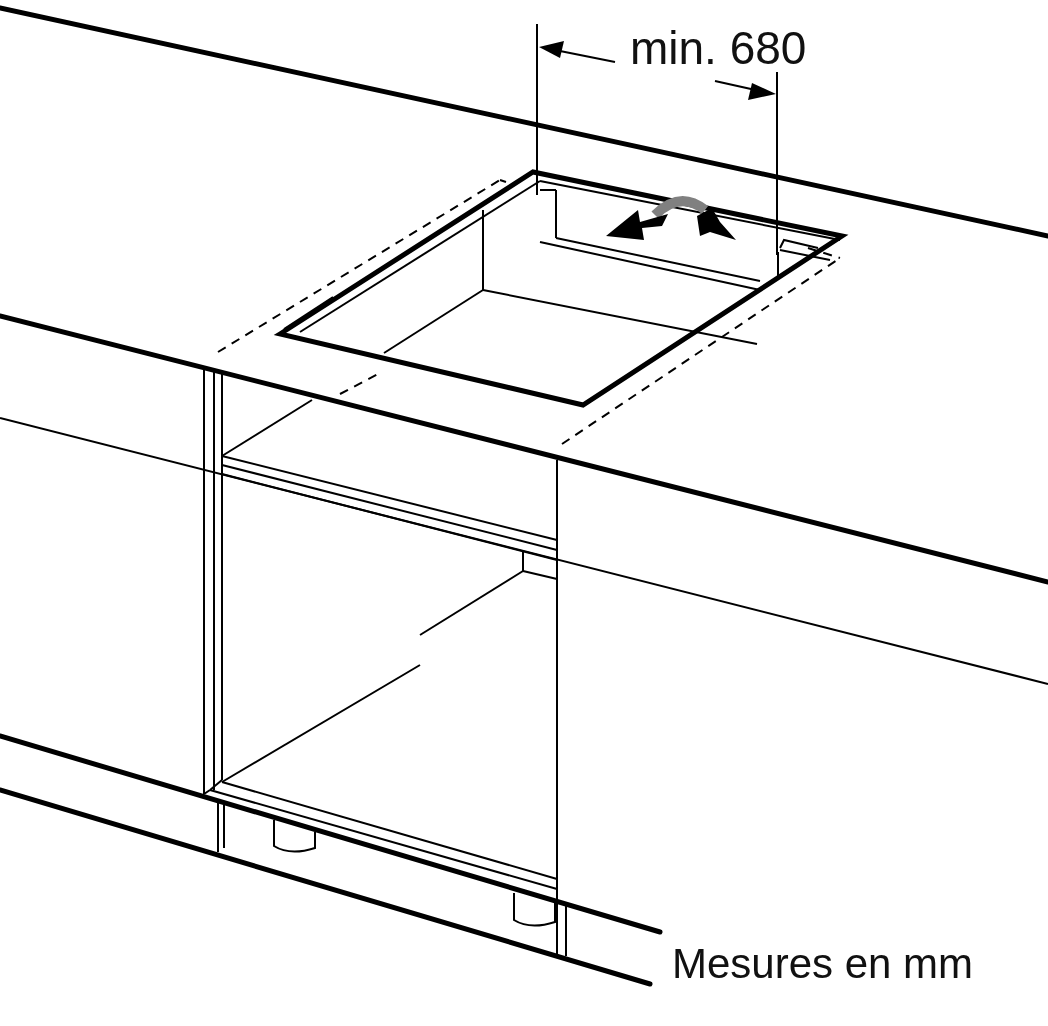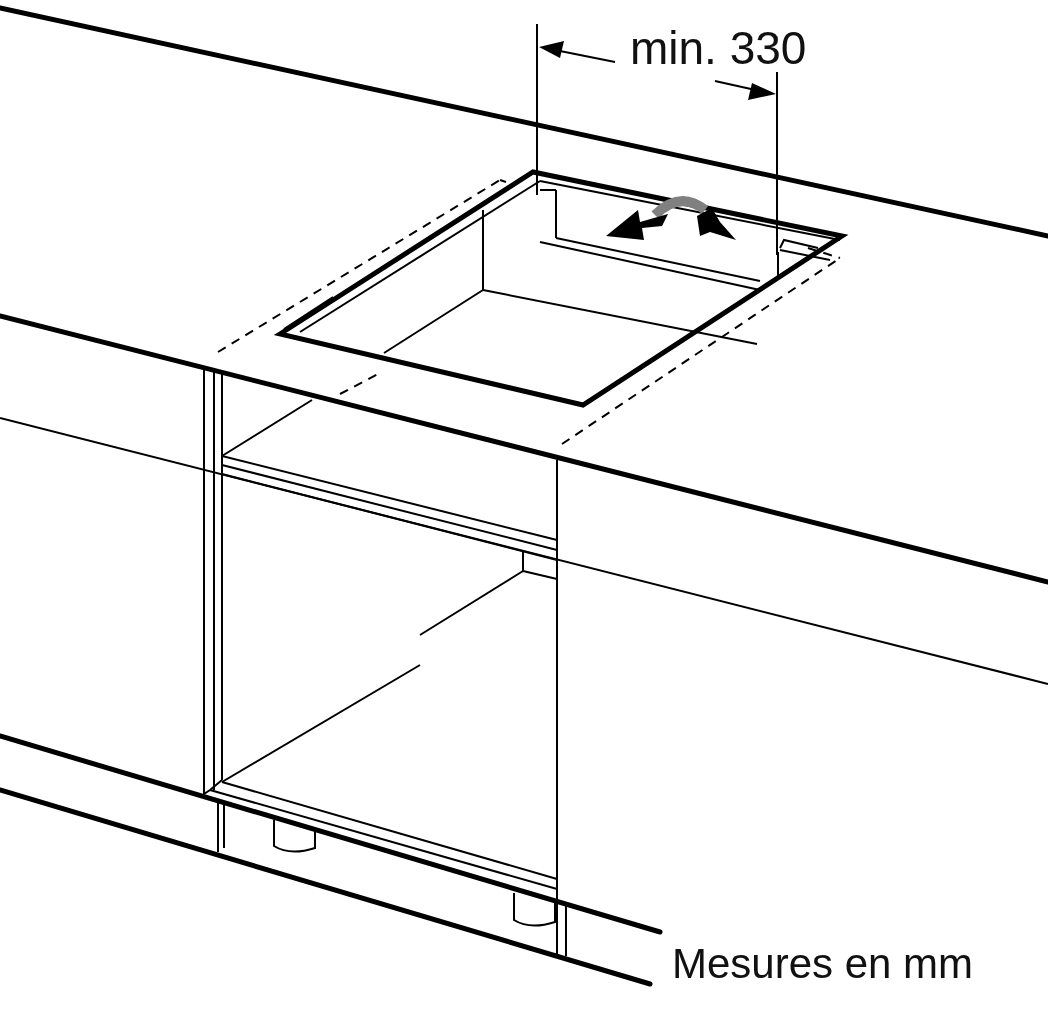--- a/index.html
+++ b/index.html
@@ -102,14 +102,14 @@
     <line class="thin" x1="224" y1="805" x2="224" y2="848"></line>
     <line class="thin" x1="566" y1="905" x2="566" y2="956"></line>
   </g>
 
   <g>
     <path class="thin" d="M 274,820 L 274,846 Q 290,856 315,848 L 315,832"></path>
     <path class="thin" d="M 514,893 L 514,920 Q 530,930 555,922 L 555,902"></path>
   </g>
 </svg>
 
-<div id="dim-label" class="label">min. 330</div>
+<div id="dim-label" class="label">min. 680</div>
 <div id="units-label" class="label">Mesures en mm</div>
 
 </body></html>

